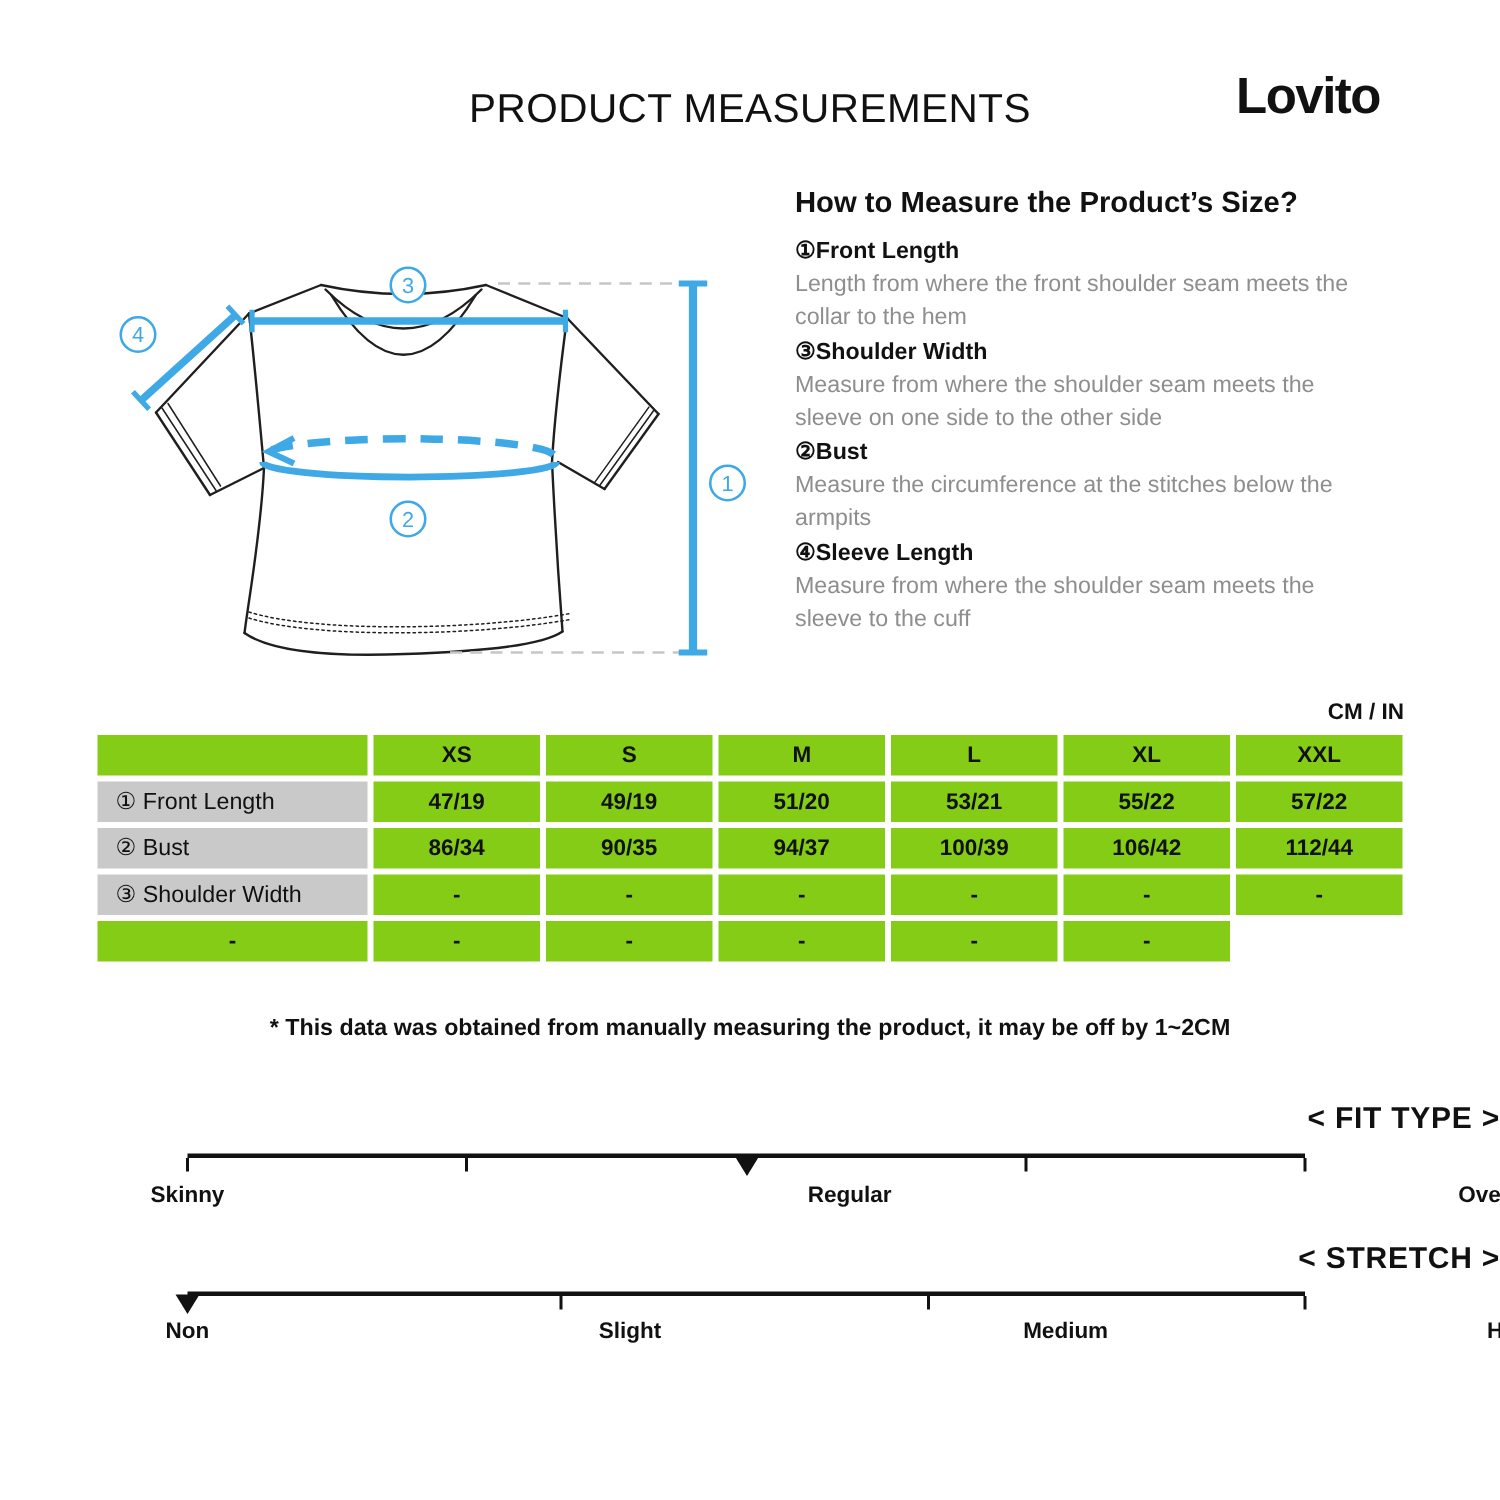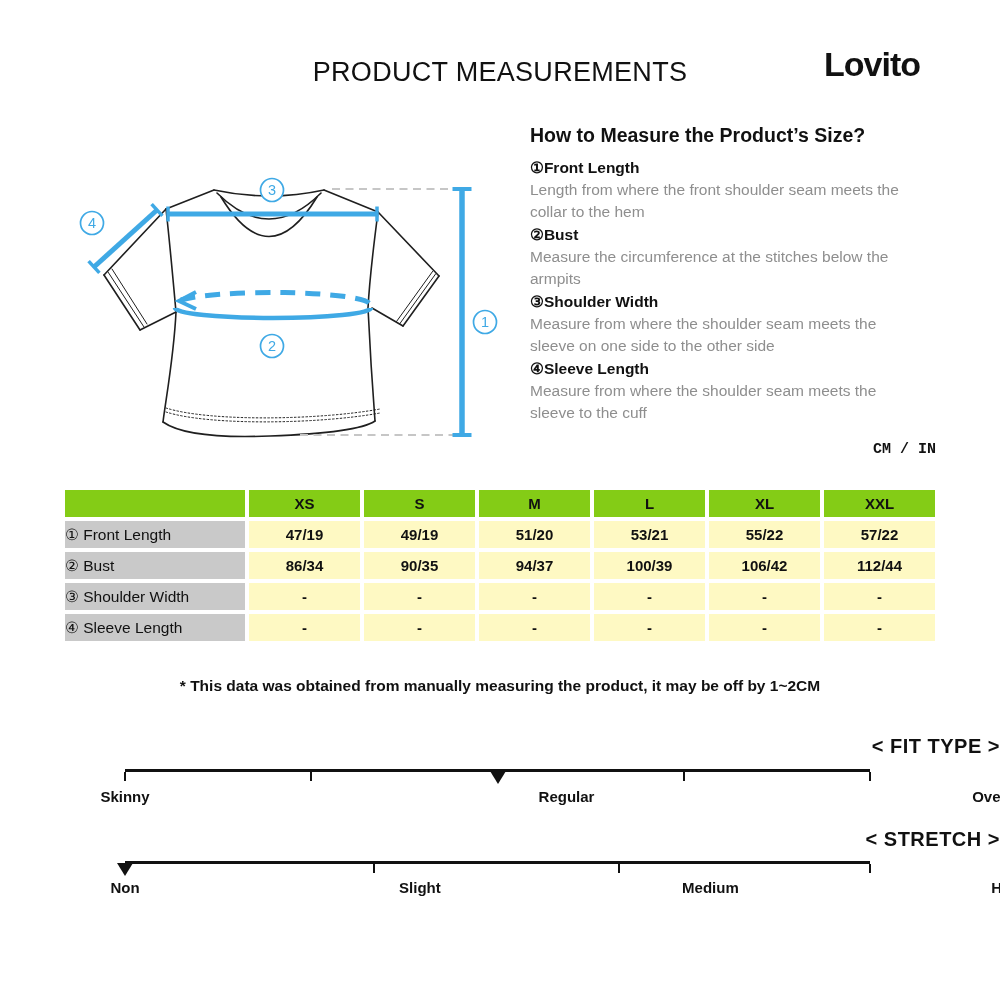--- a/index.html
+++ b/index.html
@@ -10,28 +10,28 @@
          font-size:27px;font-weight:400;letter-spacing:.3px;}
   .brand{position:absolute;top:45px;right:80px;font-size:34px;font-weight:700;letter-spacing:-1px;}
 
   .diagram{position:absolute;left:60px;top:150px;width:450px;height:310px;}
 
   .howto{position:absolute;left:530px;top:124px;width:394px;}
   .howto h2{font-size:19.5px;font-weight:700;margin:0 0 9px 0;}
   .mi-label{font-size:15.5px;font-weight:700;line-height:23px;}
   .mi-desc{font-size:15.5px;font-weight:400;line-height:22px;color:#8e8e8e;}
 
-  .unit{position:absolute;top:441px;right:64px;font-size:15px;font-weight:700;font-family:Liberation Mono, monospace;}
+  .unit{position:absolute;top:466px;right:64px;font-size:15px;font-weight:700;}
 
   .sizes{position:absolute;left:65px;top:490px;width:870px;display:grid;
          grid-template-columns:180px repeat(6,1fr);gap:4px;font-size:15px;}
   .cell{height:27px;display:flex;align-items:center;justify-content:center;}
   .th{background:#84cc16;font-weight:700;}
-  .rl{background:#c9c9c9;justify-content:flex-start;font-weight:400;font-size:15.5px;}
-  .td{background:#fef9c3;font-weight:700;}
+  .rl{background:#c9c9c9;justify-content:flex-start;padding-left:12px;font-weight:400;font-size:15.5px;}
+  .td{background:#84cc16;font-weight:700;}
 
   .footnote{position:absolute;top:677px;left:0;width:100%;text-align:center;
             font-size:15.5px;font-weight:700;}
 
   .scale-title{position:absolute;left:0;width:100%;text-align:right;
                font-size:20px;font-weight:700;letter-spacing:.5px;}
   .scale-line{position:absolute;left:125px;width:745px;height:3px;background:#111;}
   .tick{position:absolute;top:3px;width:2px;height:9px;background:#111;transform:translateX(-1px);}
   .marker{position:absolute;top:2px;width:0;height:0;border-left:8px solid transparent;
           border-right:8px solid transparent;border-top:13px solid #111;transform:translateX(-8px);}
@@ -112,26 +112,26 @@
     </g>
   </svg>
 
   <div class="howto">
     <h2>How to Measure the Product’s Size?</h2>
     <div>
       <div class="mi-label">①Front Length</div>
       <div class="mi-desc">Length from where the front shoulder seam meets the collar to the hem</div>
     </div>
     <div>
+      <div class="mi-label">③Shoulder Width</div>
+      <div class="mi-desc">Measure from where the shoulder seam meets the sleeve on one side to the other side</div>
+    </div>
+    <div>
       <div class="mi-label">②Bust</div>
       <div class="mi-desc">Measure the circumference at the stitches below the armpits</div>
-    </div>
-    <div>
-      <div class="mi-label">③Shoulder Width</div>
-      <div class="mi-desc">Measure from where the shoulder seam meets the sleeve on one side to the other side</div>
     </div>
     <div>
       <div class="mi-label">④Sleeve Length</div>
       <div class="mi-desc">Measure from where the shoulder seam meets the sleeve to the cuff</div>
     </div>
   </div>
 
   <div class="unit">CM / IN</div>
 
   <div class="sizes">
@@ -160,21 +160,20 @@
     <div class="cell td">112/44</div>
 
     <div class="cell rl">③ Shoulder Width</div>
     <div class="cell td">-</div>
     <div class="cell td">-</div>
     <div class="cell td">-</div>
     <div class="cell td">-</div>
     <div class="cell td">-</div>
     <div class="cell td">-</div>
 
-    <div class="cell rl">④ Sleeve Length</div>
     <div class="cell td">-</div>
     <div class="cell td">-</div>
     <div class="cell td">-</div>
     <div class="cell td">-</div>
     <div class="cell td">-</div>
     <div class="cell td">-</div>
   </div>
 
   <div class="footnote">* This data was obtained from manually measuring the product, it may be off by 1~2CM</div>
 

